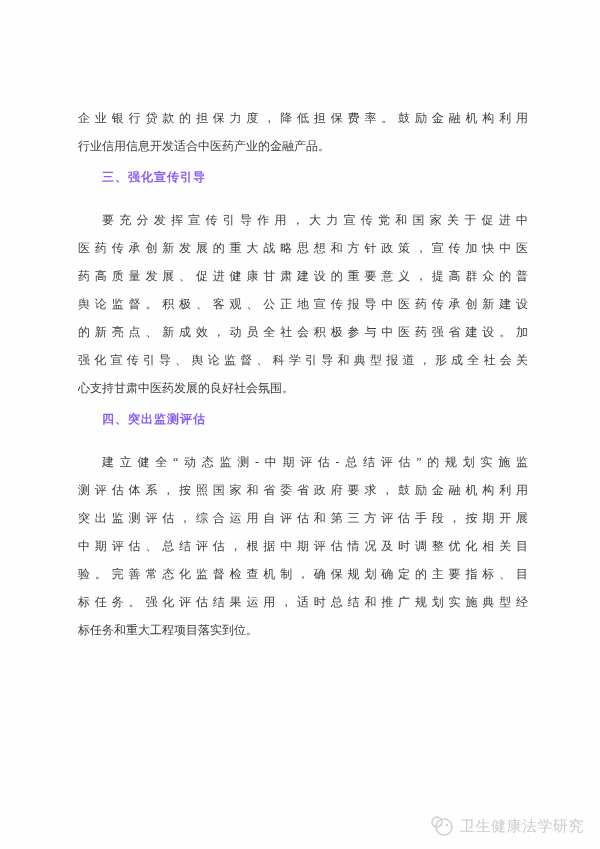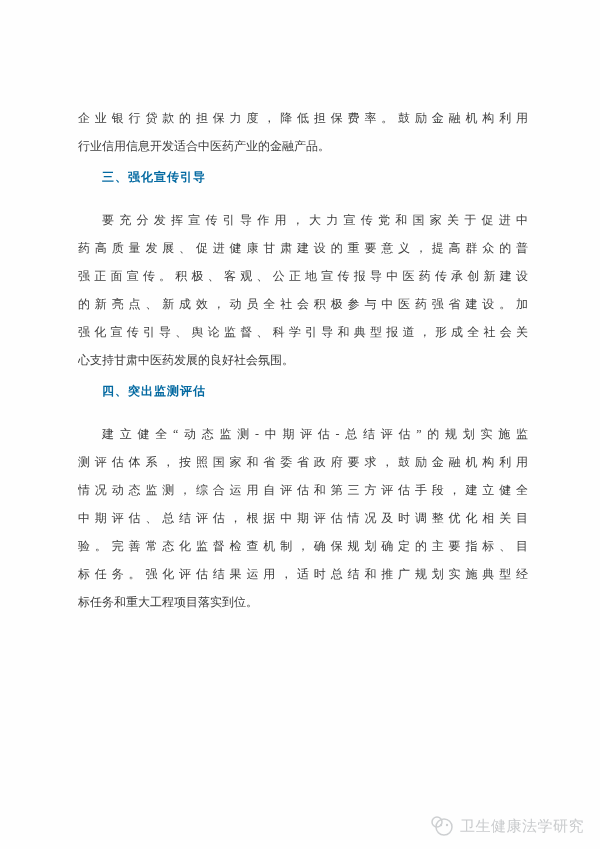--- a/index.html
+++ b/index.html
@@ -38,21 +38,21 @@
   .line.last {
     text-align-last: left;
   }
   .line.indent {
     text-indent: 2em;
     margin-top: 15px;
   }
   .heading {
     font-family: "Liberation Sans", sans-serif;
     font-weight: bold;
-    color: #0369a1;
+    color: #8b5cf6;
     text-indent: 2em;
     height: 28px;
     line-height: 28px;
     margin: 3px 0 4px 0;
     letter-spacing: 1px;
   }
   .watermark {
     position: absolute;
     right: 16px;
     bottom: 11px;
@@ -79,31 +79,32 @@
 <div class="page">
 
   <div class="content" id="doc-body">
       <div class="para">
         <div class="line">企业银行贷款的担保力度，降低担保费率。鼓励金融机构利用</div>
         <div class="line last">行业信用信息开发适合中医药产业的金融产品。</div>
       </div>
       <div class="heading">三、强化宣传引导</div>
       <div class="para">
         <div class="line indent">要充分发挥宣传引导作用，大力宣传党和国家关于促进中</div>
+        <div class="line">医药传承创新发展的重大战略思想和方针政策，宣传加快中医</div>
         <div class="line">药高质量发展、促进健康甘肃建设的重要意义，提高群众的普</div>
-        <div class="line">强正面宣传。积极、客观、公正地宣传报导中医药传承创新建设</div>
+        <div class="line">舆论监督。积极、客观、公正地宣传报导中医药传承创新建设</div>
         <div class="line">的新亮点、新成效，动员全社会积极参与中医药强省建设。加</div>
         <div class="line">强化宣传引导、舆论监督、科学引导和典型报道，形成全社会关</div>
         <div class="line last">心支持甘肃中医药发展的良好社会氛围。</div>
       </div>
       <div class="heading">四、突出监测评估</div>
       <div class="para">
         <div class="line indent">建立健全“动态监测-中期评估-总结评估”的规划实施监</div>
         <div class="line">测评估体系，按照国家和省委省政府要求，鼓励金融机构利用</div>
-        <div class="line">情况动态监测，综合运用自评估和第三方评估手段，建立健全</div>
+        <div class="line">突出监测评估，综合运用自评估和第三方评估手段，按期开展</div>
         <div class="line">中期评估、总结评估，根据中期评估情况及时调整优化相关目</div>
         <div class="line">验。完善常态化监督检查机制，确保规划确定的主要指标、目</div>
         <div class="line">标任务。强化评估结果运用，适时总结和推广规划实施典型经</div>
         <div class="line last">标任务和重大工程项目落实到位。</div>
       </div>
     </div>
 
   <div class="watermark">
     <span class="wm-icon">
       <svg width="26" height="24" viewBox="0 0 26 24" xmlns="http://www.w3.org/2000/svg">

